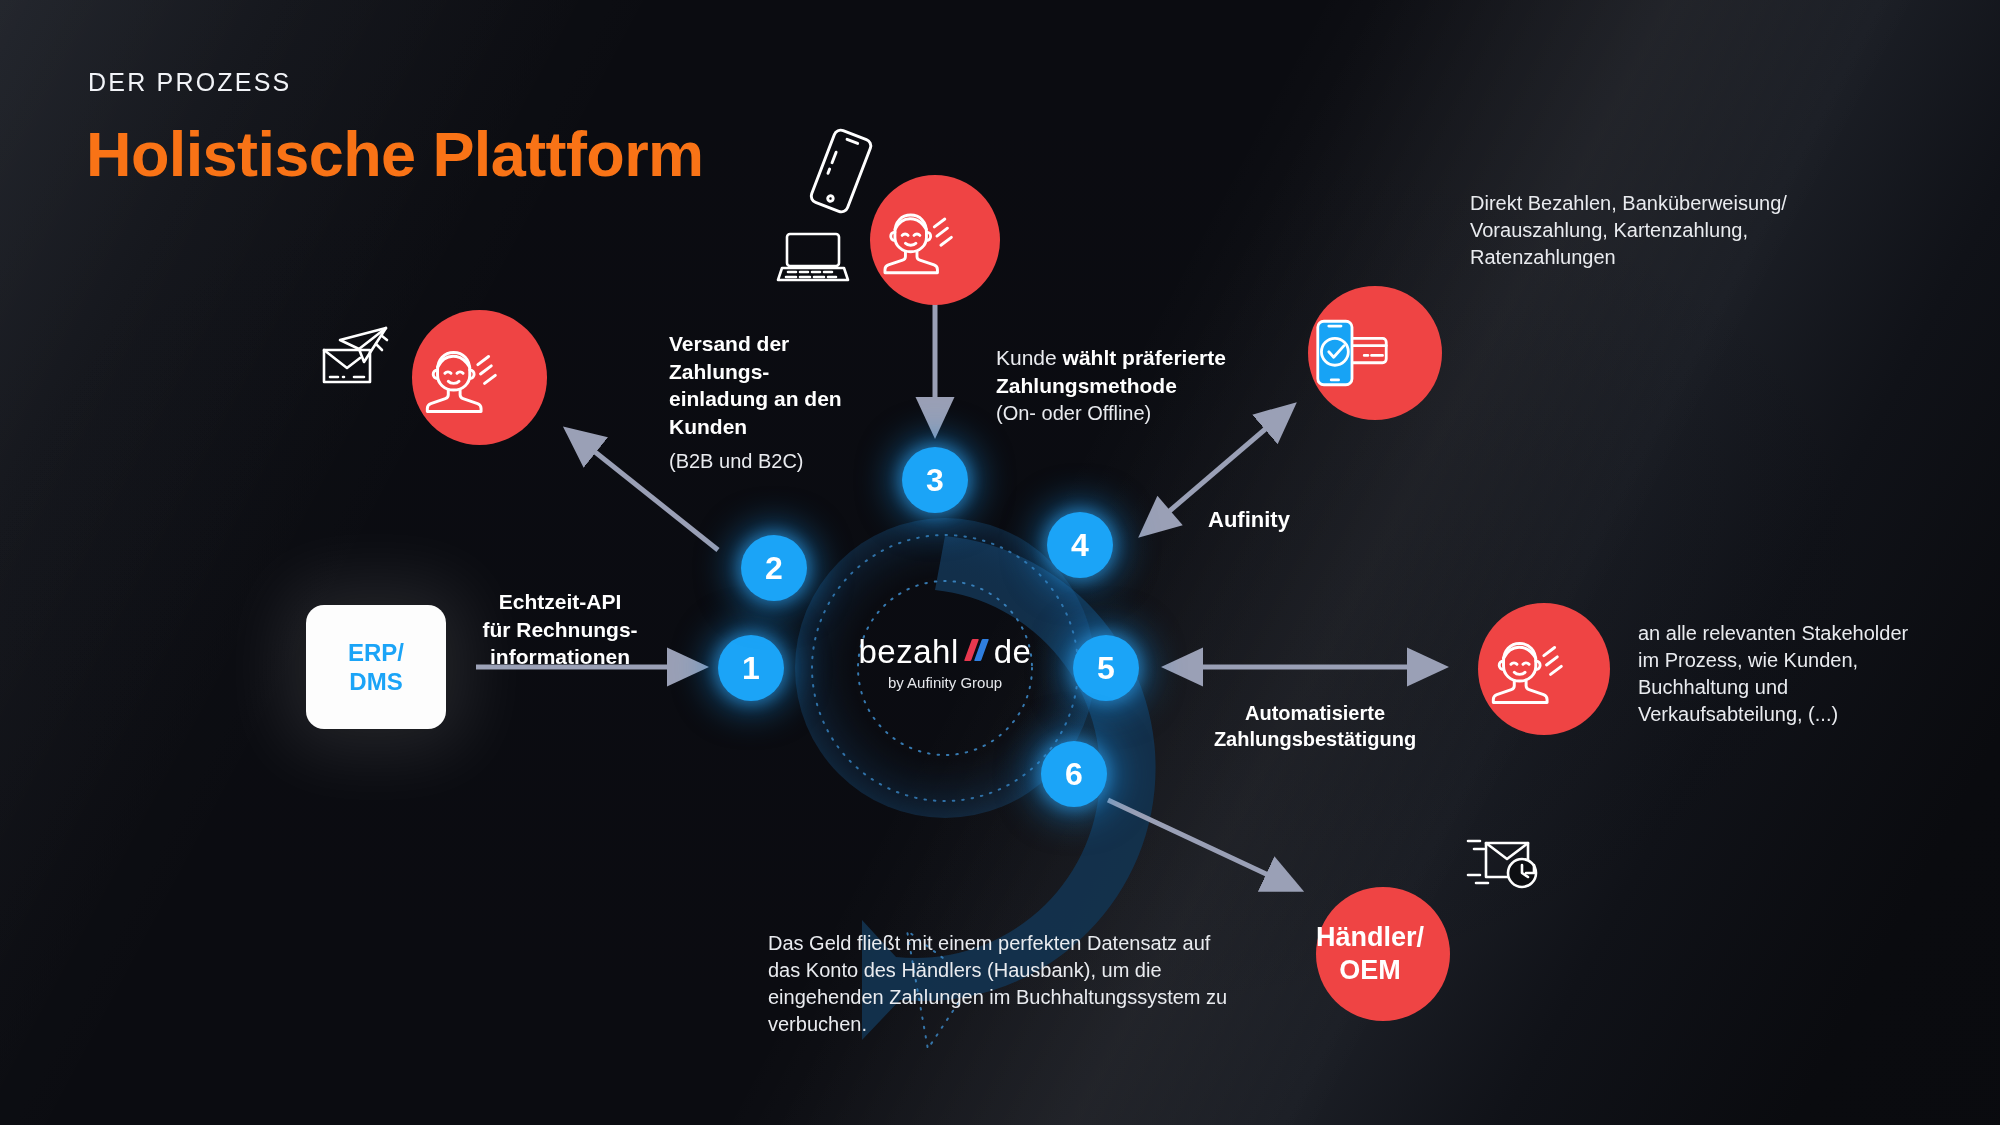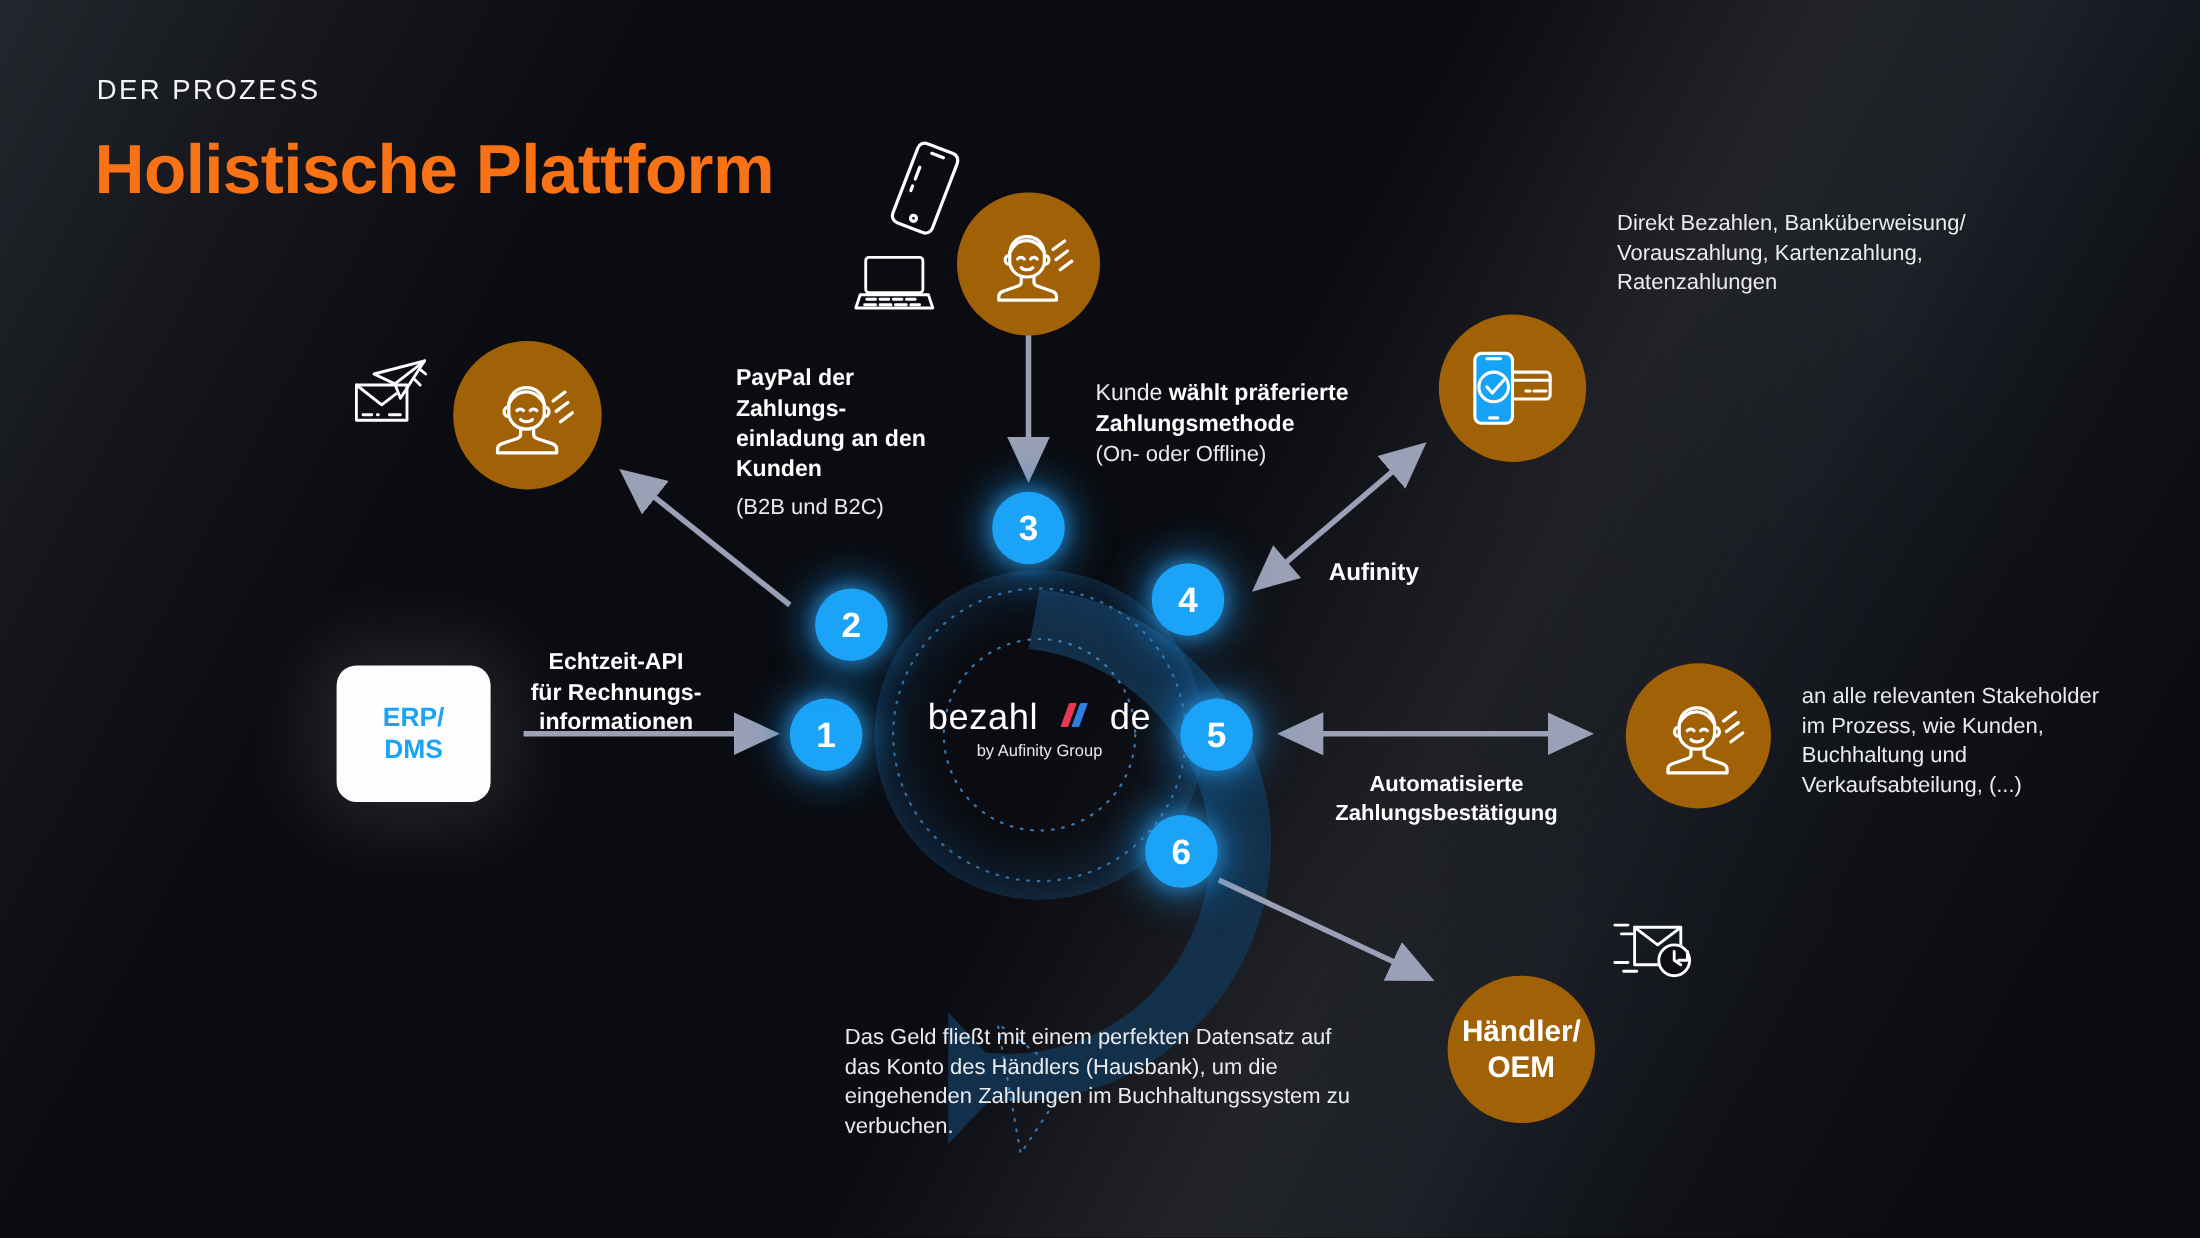--- a/index.html
+++ b/index.html
@@ -48,22 +48,22 @@
   
   .tx { position: absolute; }
   .tx .b { font-weight: 700; }
   .hd { font-weight: 700; font-size: 21px; line-height: 1.32; color: #ffffff; }
   .bd { font-weight: 400; font-size: 20px; line-height: 1.35; color: #e9ebef; }
   .mix { font-size: 21px; line-height: 1.34; color: #ffffff; }
 
   
   .bcircle {
     position: absolute; border-radius: 50%;
-    background: #a16207;
-    display: flex; align-items: center; justify-content: center;
+    background: #ef4444;
+    display: flex; align-items: center; 
     text-align: center;
   }
   .bcircle.lbl { font-weight: 700; font-size: 27px; line-height: 1.22; color: #fff; }
   .bcircle svg { display: block; }
 
   
   .num {
     position: absolute; width: 66px; height: 66px; border-radius: 50%;
     background: #1ba4f7;
     display: flex; align-items: center; justify-content: center;
@@ -76,21 +76,21 @@
   #erp-card {
     position: absolute; left: 306px; top: 605px; width: 140px; height: 124px;
     background: #fdfdfd; border-radius: 18px;
     display: flex; align-items: center; justify-content: center;
     font-size: 24px; font-weight: 700; line-height: 1.22; color: #1ba4f7; text-align: center;
     box-shadow: 0 0 70px 22px rgba(255,255,255,0.10);
   }
 
   
   #logo { position: absolute; left: 845px; top: 633px; width: 200px; text-align: center; z-index: 6; }
-  #logo-row { display: flex; align-items: baseline; justify-content: center; gap: 19px; }
+  #logo-row { display: flex; align-items: baseline; justify-content: center; gap: 4px; }
   #logo-word1, #logo-word2 { font-size: 33px; font-weight: 400; letter-spacing: 0.5px; color: #fff; }
   #logo-slashes { display: inline-flex; gap: 3px; margin: 0 5px; transform: translateY(-2px); }
   #logo-slashes i { display: block; width: 7px; height: 22px; transform: skewX(-20deg); border-radius: 1px; }
   #logo-sub { margin-top: 3px; font-size: 15px; color: #e6e8ec; }
 
   svg.overlay { position: absolute; inset: 0; width: 2000px; height: 1125px; pointer-events: none; }
 </style>
 </head>
 <body>
 
@@ -281,21 +281,21 @@
   <path d="M70 40v8h-8"></path>
 </svg>
 
 <div class="tx hd" style="left:430px; top:588px; width:260px; text-align:center;">
   <div>Echtzeit-API</div>
   <div>für Rechnungs-</div>
   <div>informationen</div>
 </div>
 
 <div class="tx" style="left:669px; top:330px; width:230px;">
-  <div class="hd">PayPal der</div>
+  <div class="hd">Versand der</div>
   <div class="hd">Zahlungs-</div>
   <div class="hd">einladung an den</div>
   <div class="hd">Kunden</div>
   <div class="bd" style="margin-top:7px;">(B2B und B2C)</div>
 </div>
 
 <div class="tx" style="left:996px; top:344px; width:270px;">
   <div class="mix">
     <span class="bd" style="font-size:21px;">Kunde </span><span class="b">wählt präferierte</span>
   </div>

